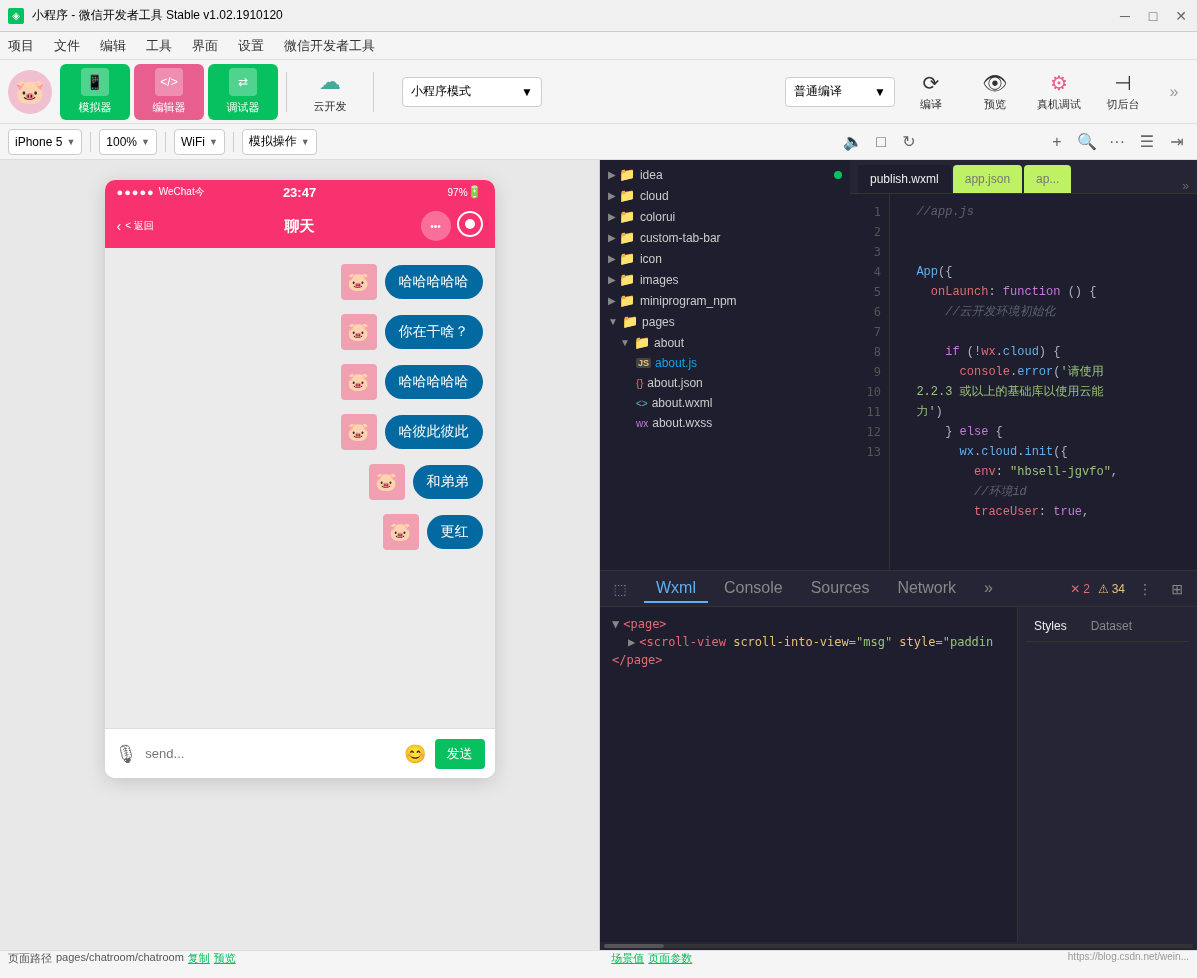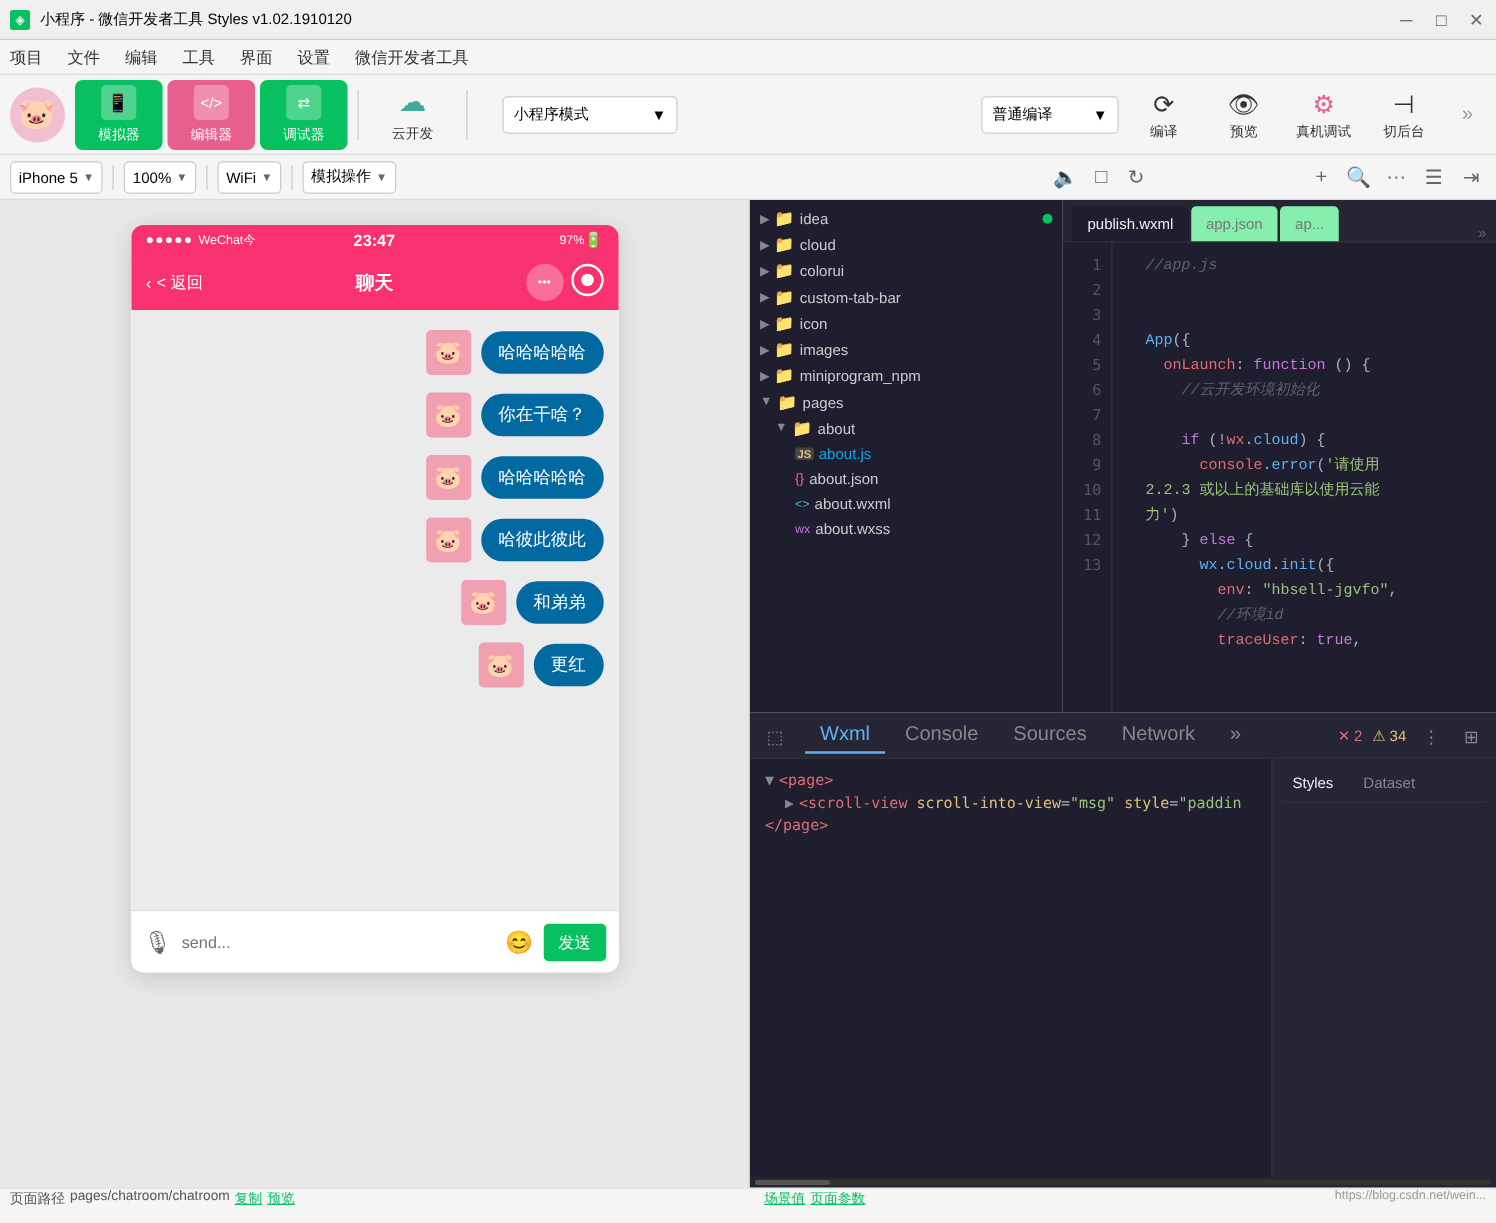--- a/index.html
+++ b/index.html
@@ -82,21 +82,21 @@
     .tree-item .js-icon { color: #e5c07b; background: #444; border-radius: 2px; padding: 0 2px; font-size: 9px; font-weight: bold; }
     .tree-dot { width: 8px; height: 8px; border-radius: 50%; background: #07c160; margin-left: auto; }
     .indent1 { padding-left: 20px; }
     .indent2 { padding-left: 36px; }
 
     
     #code-editor { flex: 1; background: #1e1e2e; display: flex; flex-direction: column; overflow: hidden; }
     .editor-tabs { height: 34px; background: #252535; display: flex; align-items: flex-end; padding: 0 8px; gap: 2px; border-bottom: 1px solid #333; }
     .editor-tab { height: 28px; padding: 0 12px; display: flex; align-items: center; cursor: pointer; font-size: 12px; border-radius: 4px 4px 0 0; color: #888; gap: 4px; }
     .editor-tab.active { background: #1e1e2e; color: #eee; }
-    .editor-tab.inactive { background: #86efac; color: #777; }
+    .editor-tab.inactive { background: #bef264; color: #777; }
     .editor-more { margin-left: auto; color: #666; cursor: pointer; }
     .code-content { flex: 1; overflow: auto; padding: 0; display: flex; }
     .line-numbers { width: 40px; background: #1e1e2e; color: #555; font-size: 12px; font-family: monospace; padding: 8px 0; text-align: right; padding-right: 8px; user-select: none; border-right: 1px solid #333; }
     .line-numbers div { line-height: 20px; }
     .code-lines { flex: 1; padding: 8px 12px; font-size: 12px; font-family: 'Courier New', monospace; color: #abb2bf; line-height: 20px; overflow-x: auto; white-space: pre; }
     .kw { color: #c678dd; }
     .fn { color: #61afef; }
     .str { color: #98c379; }
     .cmt { color: #5c6370; font-style: italic; }
     .prop { color: #e06c75; }
@@ -129,21 +129,21 @@
     .scrollbar-track { flex: 1; height: 4px; background: #333; border-radius: 2px; position: relative; }
     .scrollbar-thumb { position: absolute; left: 0; width: 60px; height: 4px; background: #555; border-radius: 2px; }
   </style>
 </head>
 <body>
 
 <div id="titlebar">
   <div class="title-icon">
       <span>◈</span>
     </div>
-  <span>小程序 - 微信开发者工具 Styles v1.02.1910120</span>
+  <span>小程序 - 微信开发者工具 Stable v1.02.1910120</span>
   <div class="win-controls">
     <div class="win-btn">─</div>
     <div class="win-btn">□</div>
     <div class="win-btn">✕</div>
   </div>
 </div>
 
 <div id="menubar">
   <span>项目</span>
   <span>文件</span>
@@ -258,21 +258,21 @@
         <span style="letter-spacing:1px;">●●●●●</span>
         <span style="margin-left:4px;font-size:10px;">WeChat今</span>
         <span class="" style="position:absolute;left:50%;transform:translateX(-50%);font-weight:bold;color:white;font-size:13px;">23:47</span>
         <span style="margin-left:auto;font-size:10px;">97%</span>
         <span style="color:white;font-size:12px;">🔋</span>
       </div>
 
       <div class="phone-nav" style="position:relative;">
         <div class="back">
           <span>‹</span>
-          <span style="font-size:13px;">&lt; 返回</span>
+          <span style="font-size:10px;">&lt; 返回</span>
         </div>
         <span style="position:absolute;left:50%;transform:translateX(-50%);color:white;font-size:15px;font-weight:bold;">聊天</span>
         <div class="nav-right" style="margin-left:auto;display:flex;gap:6px;">
           <div class="nav-btn">
             <span style="font-size:10px;">•••</span>
           </div>
           <div class="rec-btn" style="width:26px;height:26px;border-radius:50%;border:2px solid white;display:flex;align-items:center;justify-content:center;">
             <span style="width:10px;height:10px;background:white;border-radius:50%;display:block;"></span>
           </div>
         </div>

